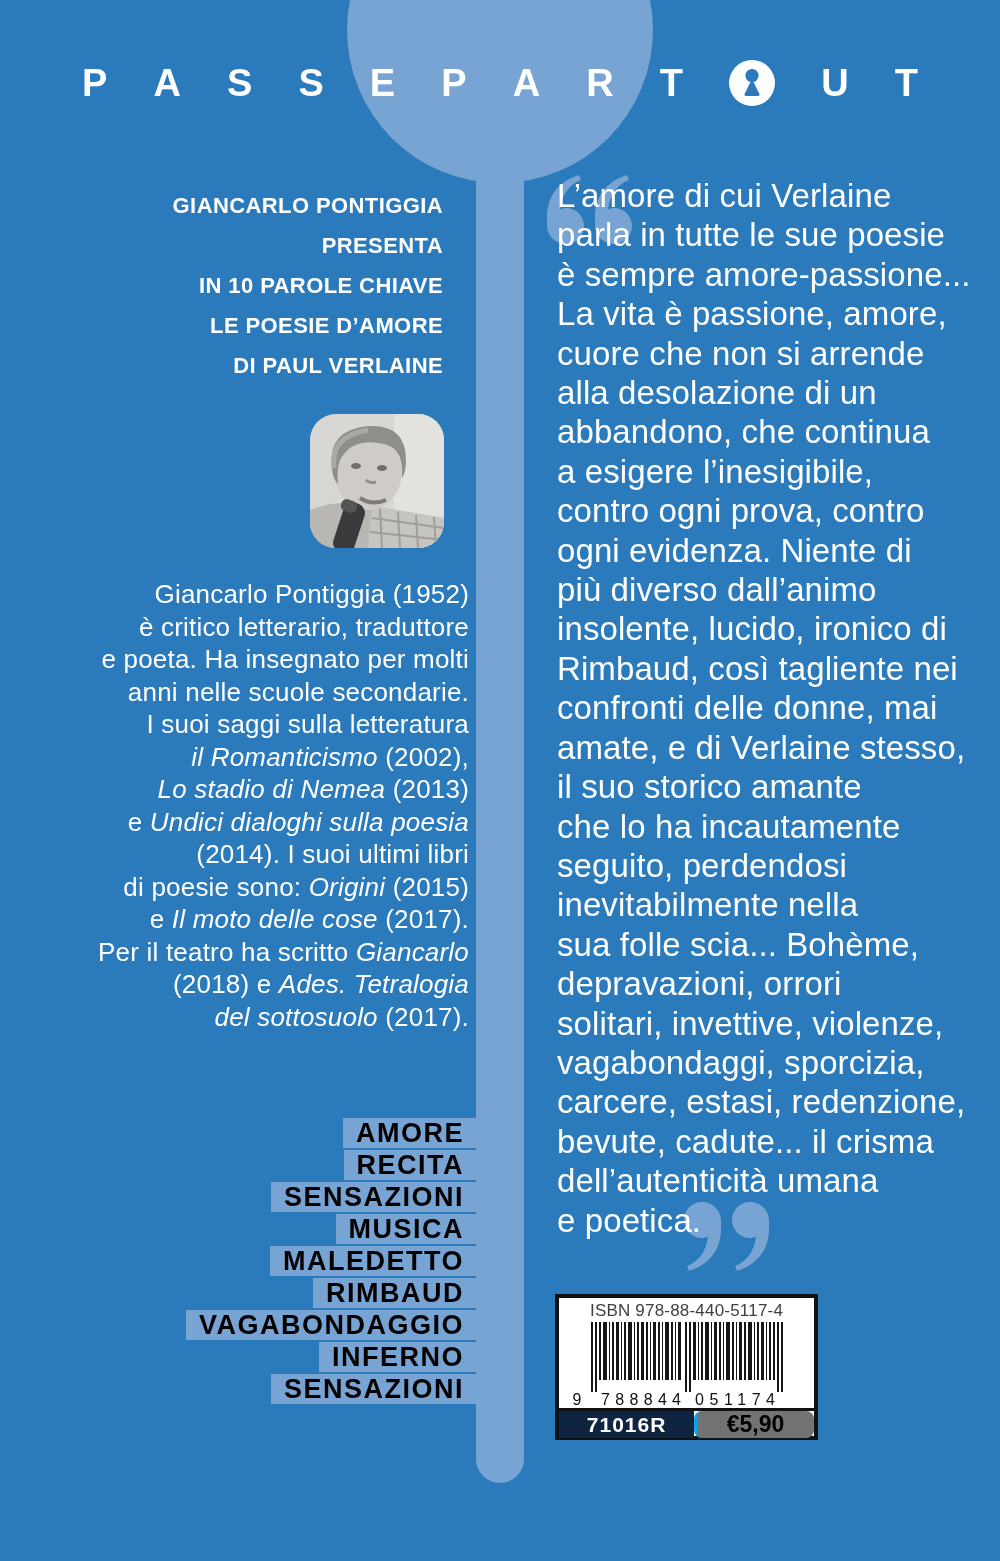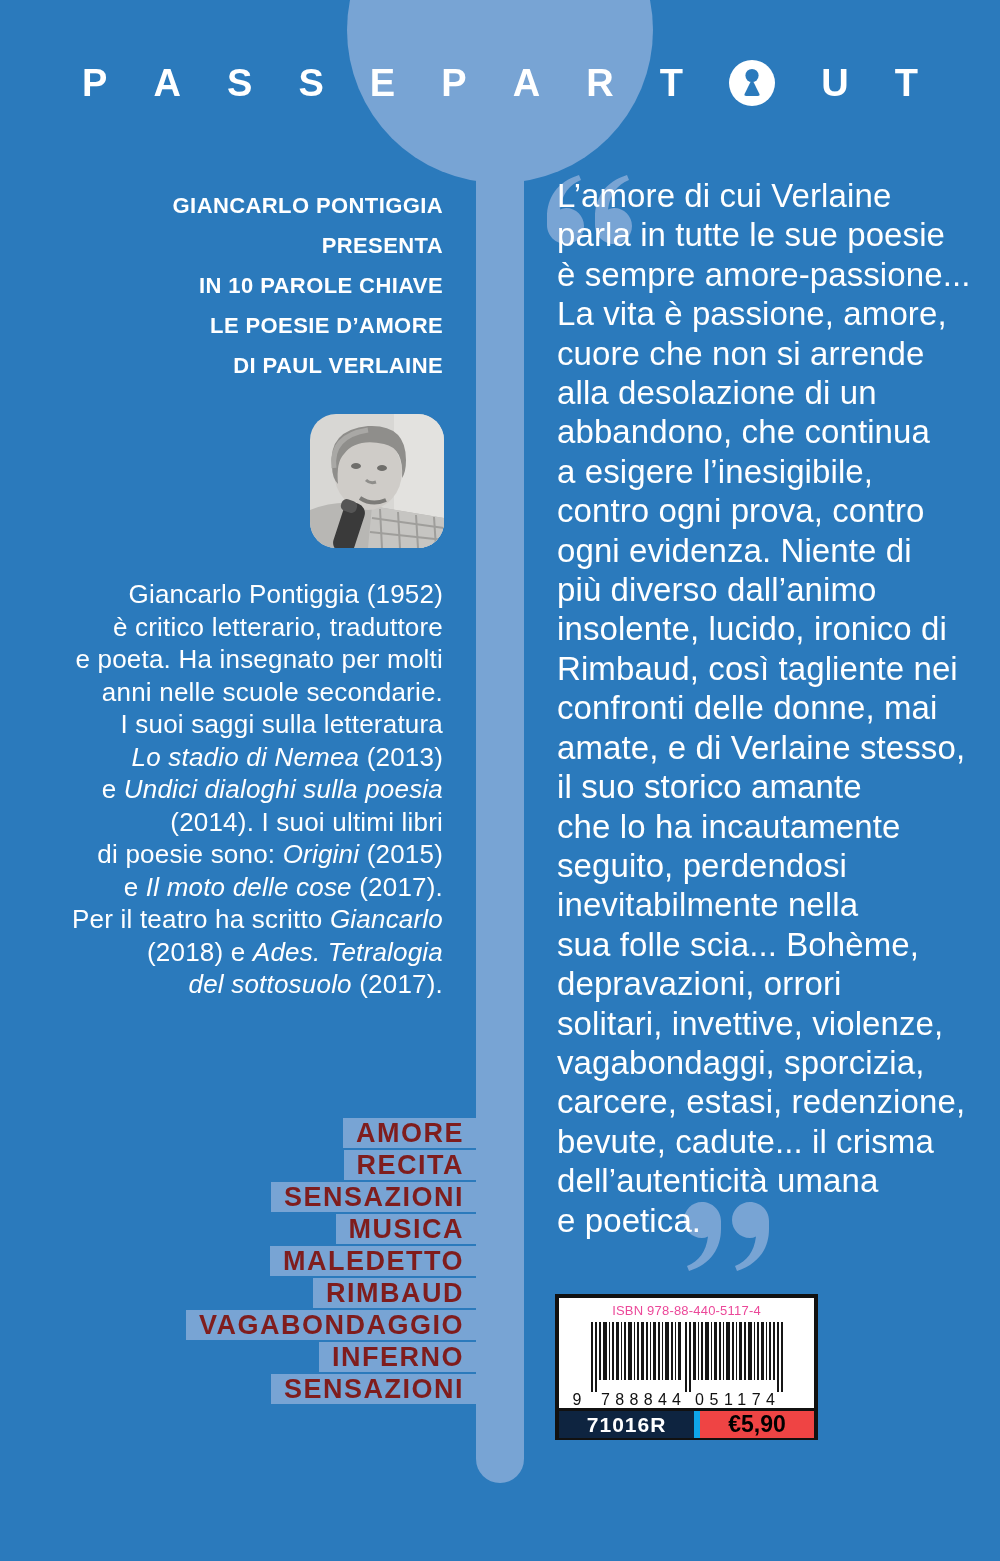--- a/index.html
+++ b/index.html
@@ -24,47 +24,47 @@
     display:flex;justify-content:space-between;align-items:center;}
   .brand .tl{font-size:38px;font-weight:700;line-height:46px;}
   .kh-slot{width:46px;height:46px;display:flex;align-items:center;justify-content:center;}
   
   .headline{position:absolute;right:557px;top:186px;width:420px;text-align:right;
     font-size:22px;line-height:40px;font-weight:700;letter-spacing:.4px;white-space:pre-line;}
   
   .photo{position:absolute;left:310px;top:414px;width:134px;height:134px;
     border-radius:26px;overflow:hidden;}
   
-  .bio{position:absolute;right:557px;top:578px;width:440px;text-align:right;
+  .bio{position:absolute;right:531px;top:578px;width:440px;text-align:right;
     font-size:26px;line-height:32.5px;letter-spacing:.2px;}
   .bio .it{font-style:italic;}
   
   .quote{position:absolute;left:557px;top:176px;width:460px;
     font-size:33px;line-height:39.4px;letter-spacing:.1px;white-space:pre-line;z-index:2;}
   .qmark{position:absolute;z-index:1;}
   .q-open{left:543px;top:173px;}
   .q-close{left:681px;top:1201px;}
   
   .kws{position:absolute;top:1118px;right:520px;display:flex;flex-direction:column;
     align-items:flex-end;gap:2px;z-index:2;}
-  .kw{display:block;background:var(--light);color:#7f1d1d;font-weight:700;
+  .kw{display:block;background:var(--light);color:#000000;font-weight:700;
     font-size:27px;line-height:30px;height:30px;letter-spacing:1.5px;
     padding:0 16px 0 13px;white-space:nowrap;}
   
   .isbn-box{position:absolute;left:555px;top:1294px;width:263px;height:146px;
     box-sizing:border-box;background:#fff;border:4px solid #111;
     display:flex;flex-direction:column;z-index:2;}
-  .isbn-label{color:#ec4899;font-size:13px;letter-spacing:.2px;text-align:center;
+  .isbn-label{color:#404040;font-size:17px;letter-spacing:.2px;text-align:center;
     padding-top:3px;line-height:20px;}
   .barcode-wrap{flex:1;display:flex;justify-content:center;align-items:flex-start;padding-top:1px;}
   .price-row{height:32px;display:flex;border-top:3px solid #111;}
   .code-cell{width:53%;background:var(--navy);color:#fff;font-weight:700;font-size:21px;
     display:flex;align-items:center;justify-content:center;letter-spacing:1px;}
-  .price-cell{flex:1;background:#ef4444;color:#000;font-weight:700;font-size:23px;
-    display:flex;align-items:center;justify-content:center;border-left:6px solid #0ea5e9;}
+  .price-cell{flex:1;background:#737373;color:#000;font-weight:700;font-size:23px;
+    display:flex;align-items:center;justify-content:center;border-left:3px solid #0ea5e9;border-radius:8px;}
 </style>
 </head>
 <body>
 
 <div class="cover">
 
   <div class="key-bow"></div>
   <div class="key-stem"></div>
 
   <div class="brand">
@@ -117,20 +117,21 @@
       </g>
     </svg>
   </div>
 
   <div class="bio">
       <div class="bio-line"><span>Giancarlo Pontiggia (1952)</span></div>
       <div class="bio-line"><span>è critico letterario, traduttore</span></div>
       <div class="bio-line"><span>e poeta. Ha insegnato per molti</span></div>
       <div class="bio-line"><span>anni nelle scuole secondarie.</span></div>
       <div class="bio-line"><span>I suoi saggi sulla letteratura</span></div>
+      <div class="bio-line"><span class="it">il Romanticismo</span><span> (2002),</span></div>
       <div class="bio-line"><span class="it">Lo stadio di Nemea</span><span> (2013)</span></div>
       <div class="bio-line"><span>e </span><span class="it">Undici dialoghi sulla poesia</span></div>
       <div class="bio-line"><span>(2014). I suoi ultimi libri</span></div>
       <div class="bio-line"><span>di poesie sono: </span><span class="it">Origini</span><span> (2015)</span></div>
       <div class="bio-line"><span>e </span><span class="it">Il moto delle cose</span><span> (2017).</span></div>
       <div class="bio-line"><span>Per il teatro ha scritto </span><span class="it">Giancarlo</span></div>
       <div class="bio-line"><span>(2018) e </span><span class="it">Ades. Tetralogia</span></div>
       <div class="bio-line"><span class="it">del sottosuolo</span><span> (2017).</span></div>
     </div>
 

